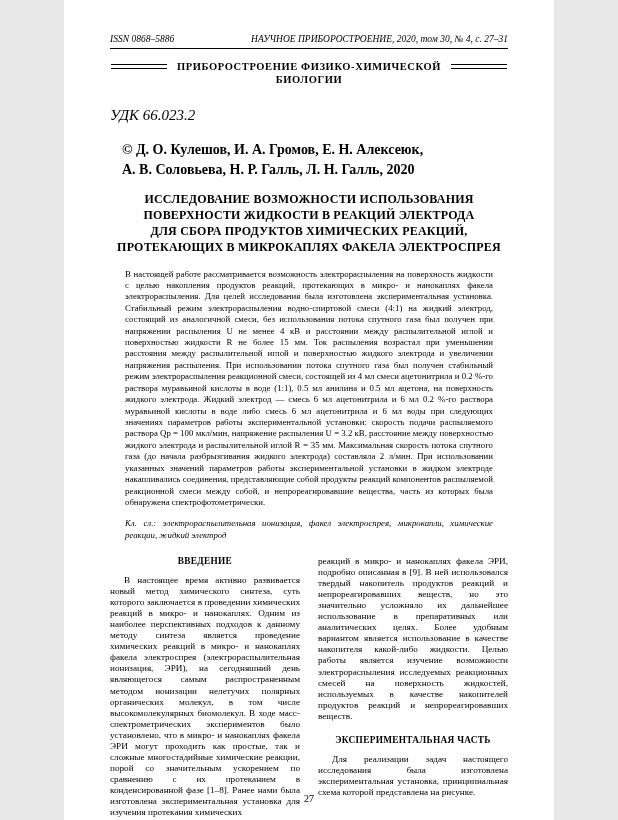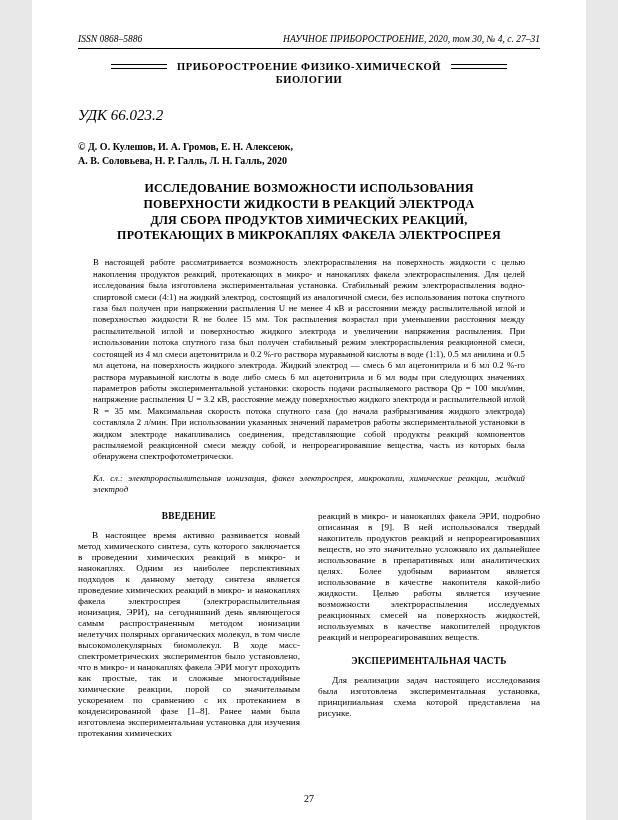--- a/index.html
+++ b/index.html
@@ -1,19 +1,19 @@
 <!DOCTYPE html>
 <html lang="ru"><head>
 <meta charset="utf-8">
 <style>
   * { margin:0; padding:0; box-sizing:border-box; }
   html, body { background:#e8e8e8; }
   body { font-family:"Liberation Serif", serif; }
   .paper {
-    width:554px; height:820px;
+    width:490px; height:820px;
     margin:0 auto;
     background:#ffffff; color:#000;
     padding:34px 46px 0;
     position:relative;
     overflow:hidden;
   }
   .top-line {
     display:flex; justify-content:space-between; align-items:baseline;
     font-style:italic; font-size:9.5px;
   }
@@ -23,22 +23,23 @@
     width:56px; height:5px;
     border-top:1.6px solid #000; border-bottom:1.6px solid #000;
   }
   .banner-text, .banner-text2 {
     font-weight:bold; font-size:10.5px; letter-spacing:.6px; text-align:center;
     white-space:nowrap;
   }
   .banner-text2 { margin-top:2px; }
   .udc { font-style:italic; font-size:15px; margin-top:22px; }
   .authors {
-    font-weight:bold; font-size:10px; margin-top:16px; line-height:1.4;
+    font-weight:bold; font-size:14px; margin-top:16px; line-height:1.4;
     white-space:pre-line;
+    margin-left:12px;
   }
   .title {
     font-weight:bold; font-size:12px; text-align:center;
     margin-top:13px; line-height:1.32; white-space:pre-line;
     letter-spacing:.2px;
   }
   .abstract {
     font-size:8.8px; line-height:1.3; text-align:justify;
     margin:13px 15px 0;
   }

